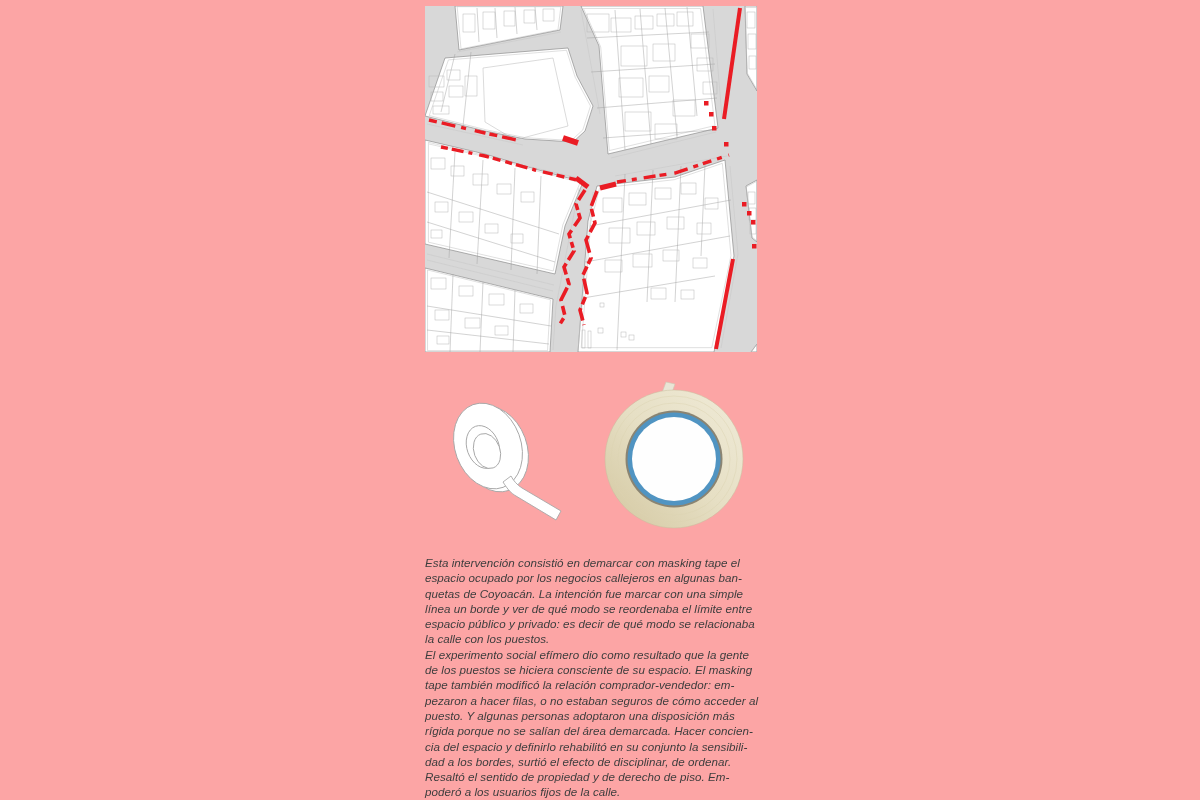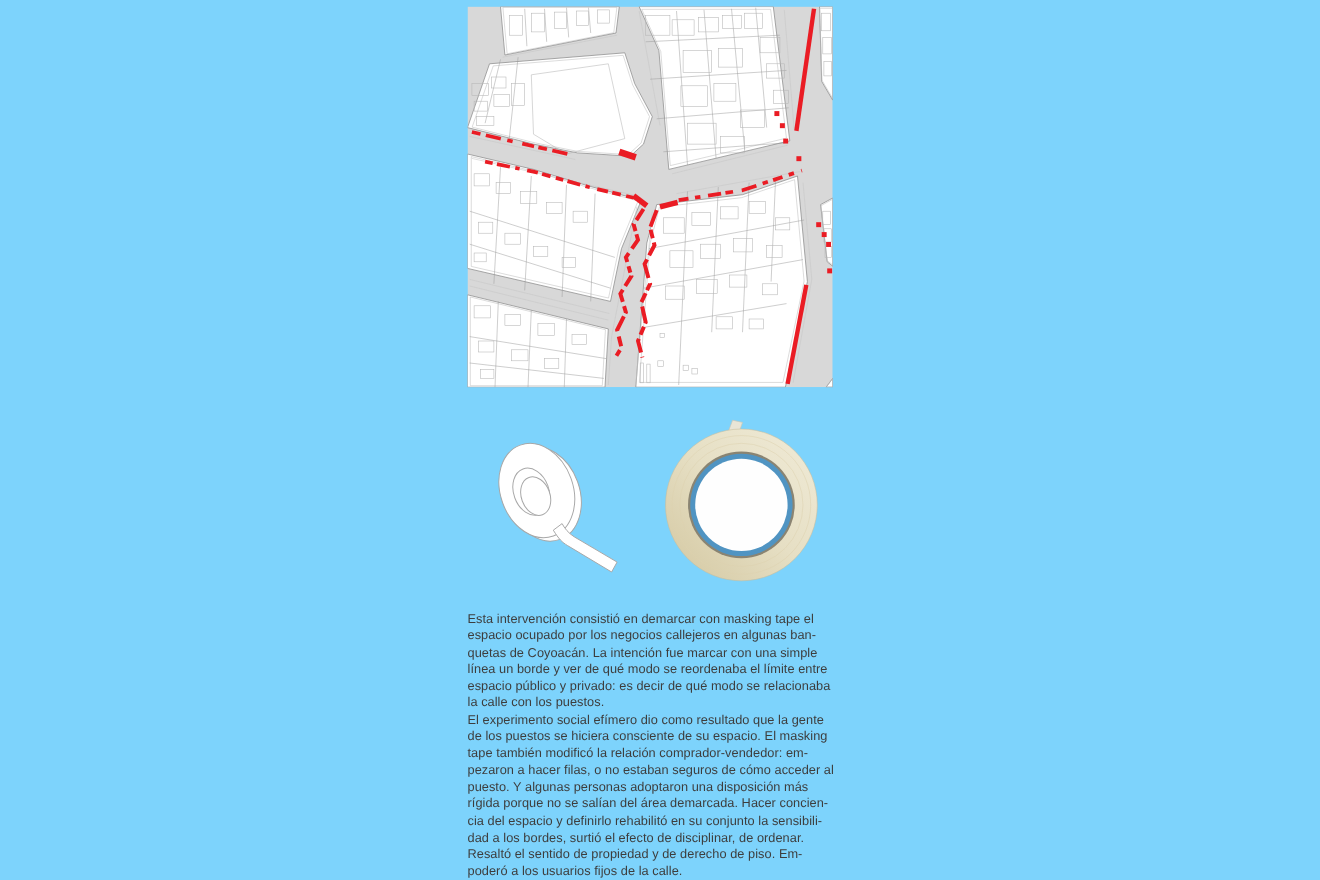--- a/index.html
+++ b/index.html
@@ -3,22 +3,22 @@
 <meta charset="utf-8">
 <style>
   :root{
     --red:#ea1c24; --street:#d8d8d8; --block-line:#8e8e8e; --block-inner:#bdbdbd;
     --building-line:#b6b6b6; --parcel-line:#9c9c9c; --curb:#c6c6c6;
     --text:#3d3d3d; --drawing-line:#a8a8a8;
     --tape-cream:#e6dfc4; --tape-cream-dark:#d3c7a0; --tape-cream-light:#f0ebd8;
     --tape-core-ring:#8a8472; --tape-blue:#5094c2;
   }
   html,body{margin:0;padding:0;}
-  .page{position:relative;width:1200px;height:800px;background:#7dd3fc;overflow:hidden;
-        font-family:"Liberation Sans", sans-serif;}
+  .page{position:relative;width:1200px;height:800px;background:#fca5a5;overflow:hidden;
+        font-family:"Liberation Sans", sans-serif;font-style:italic;}
   figure{margin:0;padding:0;}
   .map-figure{position:absolute;left:425px;top:6px;width:332px;height:346px;}
   .map-figure svg{display:block;}
   .blk{fill:#ffffff;stroke:var(--block-line);stroke-width:.7;}
   .blk-inner{fill:none;stroke:var(--block-inner);stroke-width:.5;}
   .bld{fill:none;stroke:var(--building-line);stroke-width:.5;}
   .parcel{fill:none;stroke:var(--parcel-line);stroke-width:.45;}
   .curb{fill:none;stroke:var(--curb);stroke-width:.5;}
   .redline{fill:none;stroke:var(--red);}
   .reddot{fill:var(--red);}

